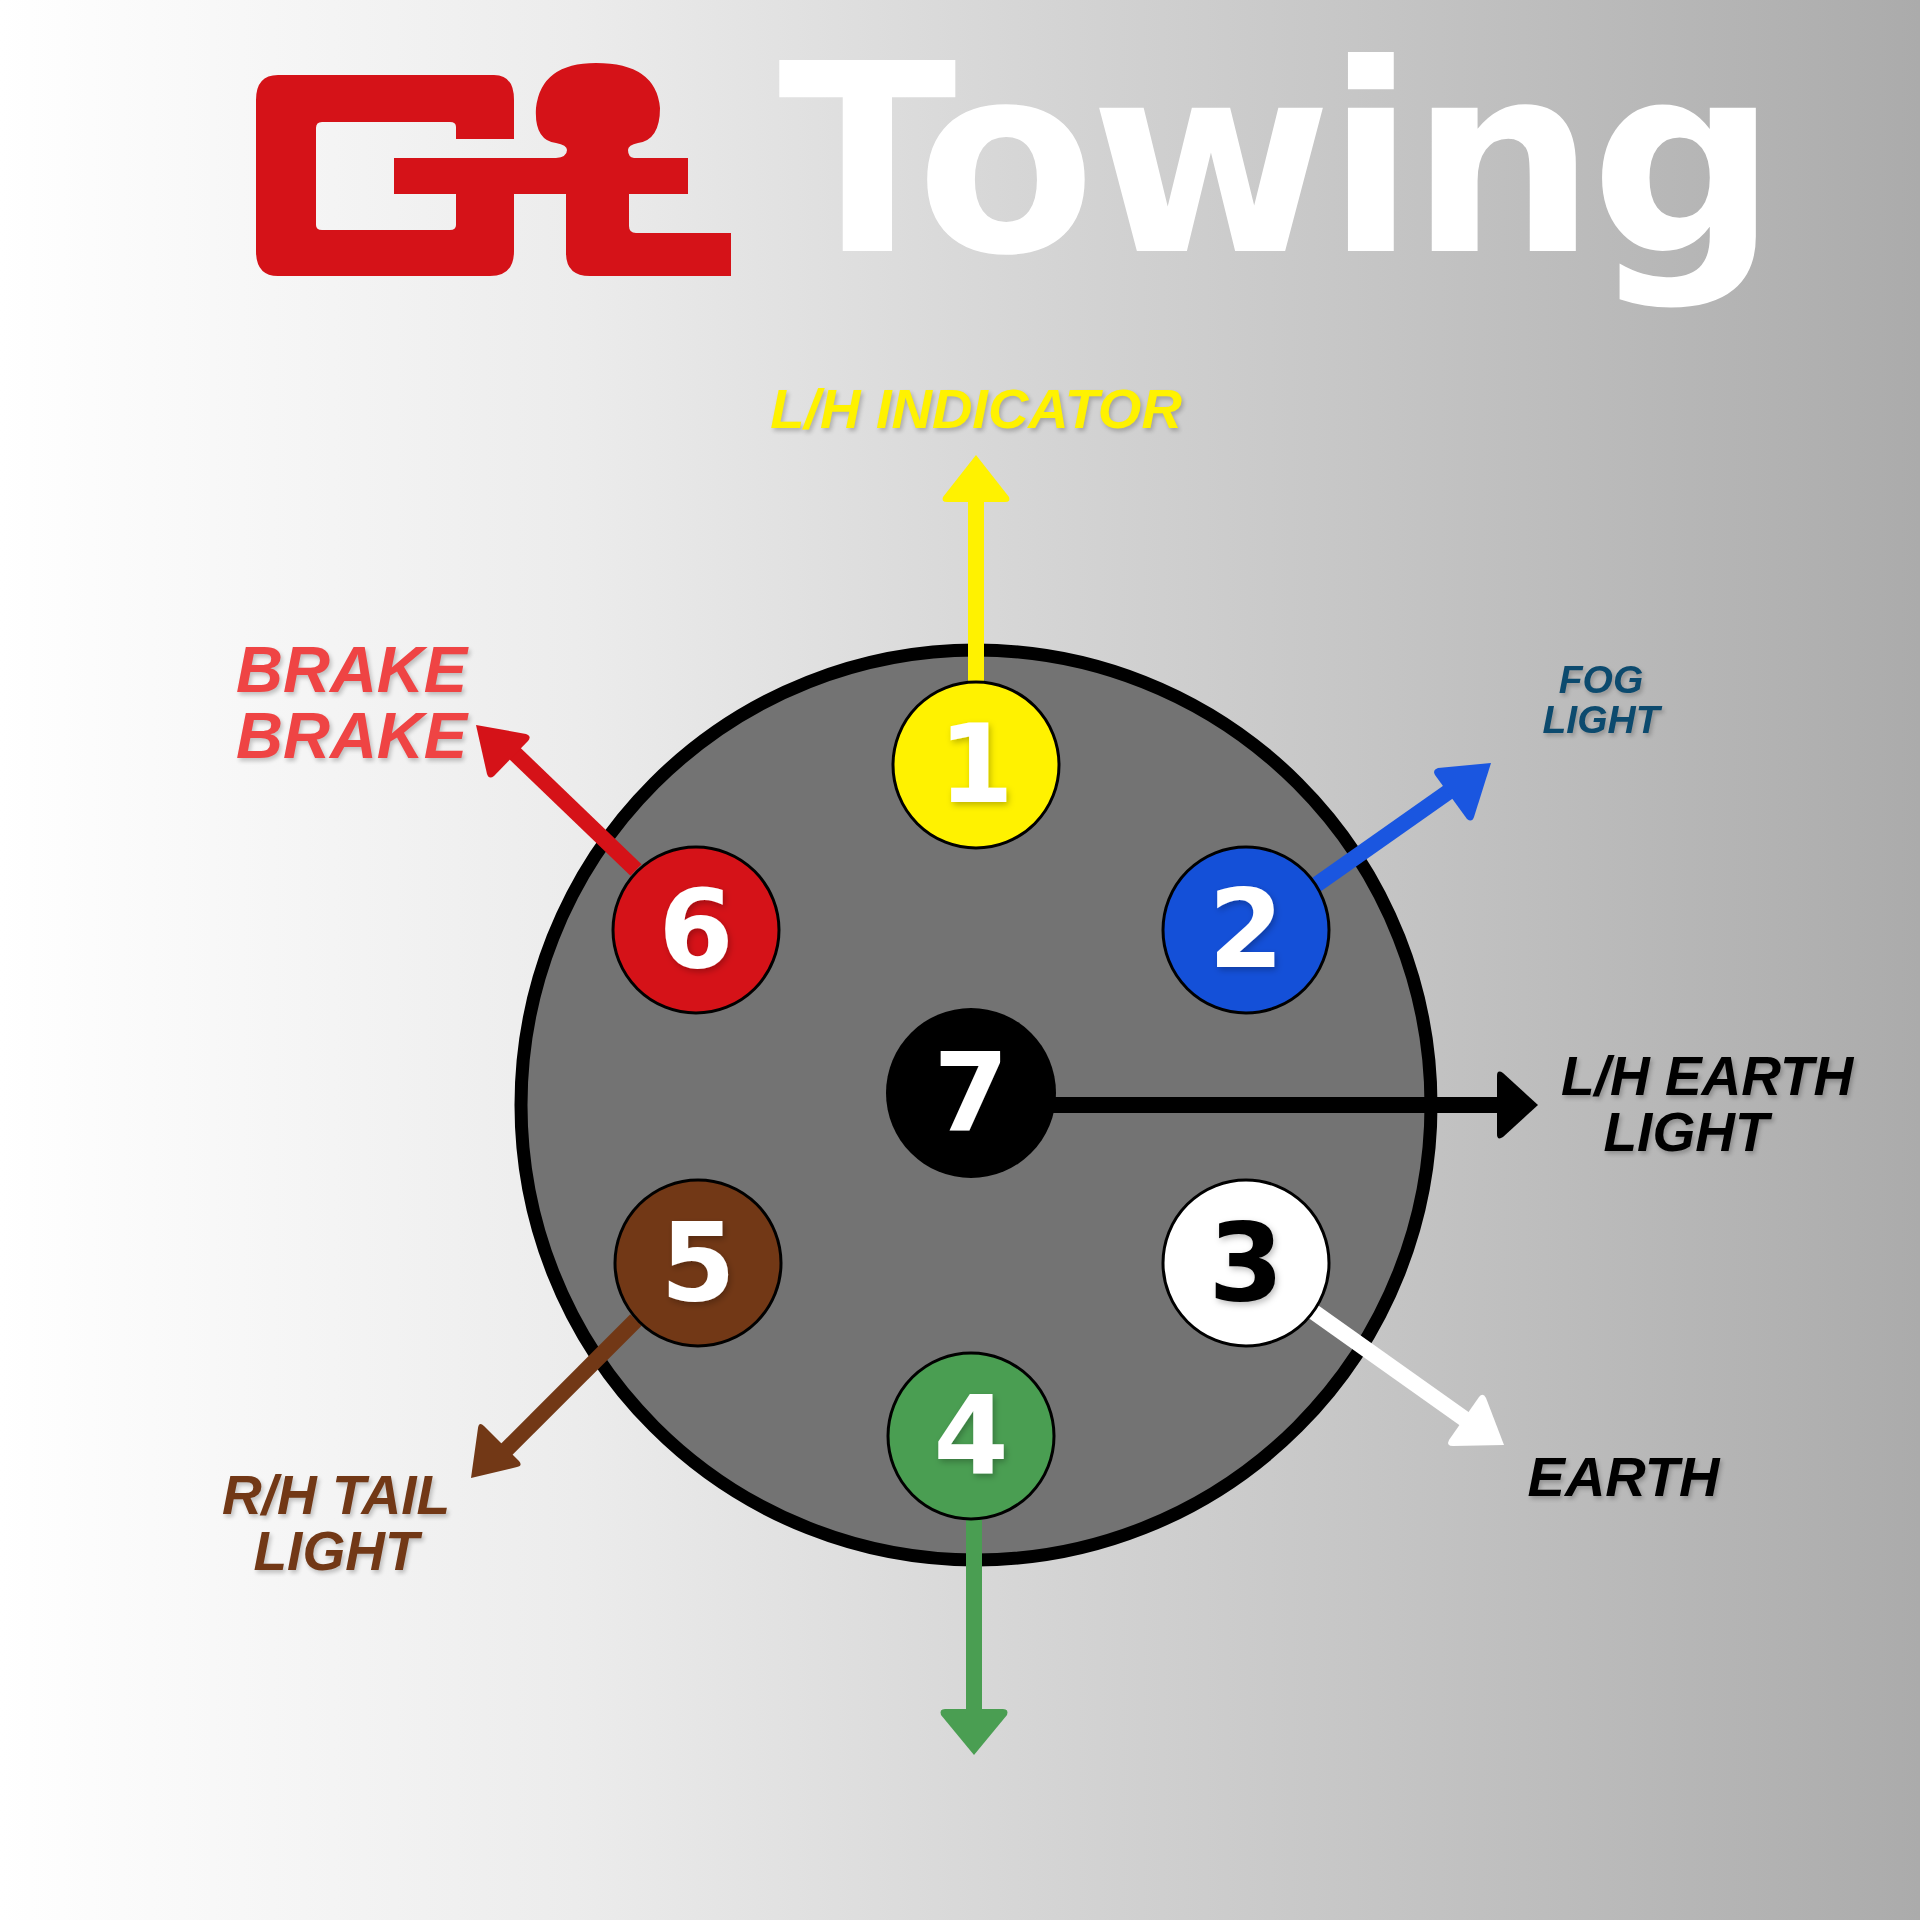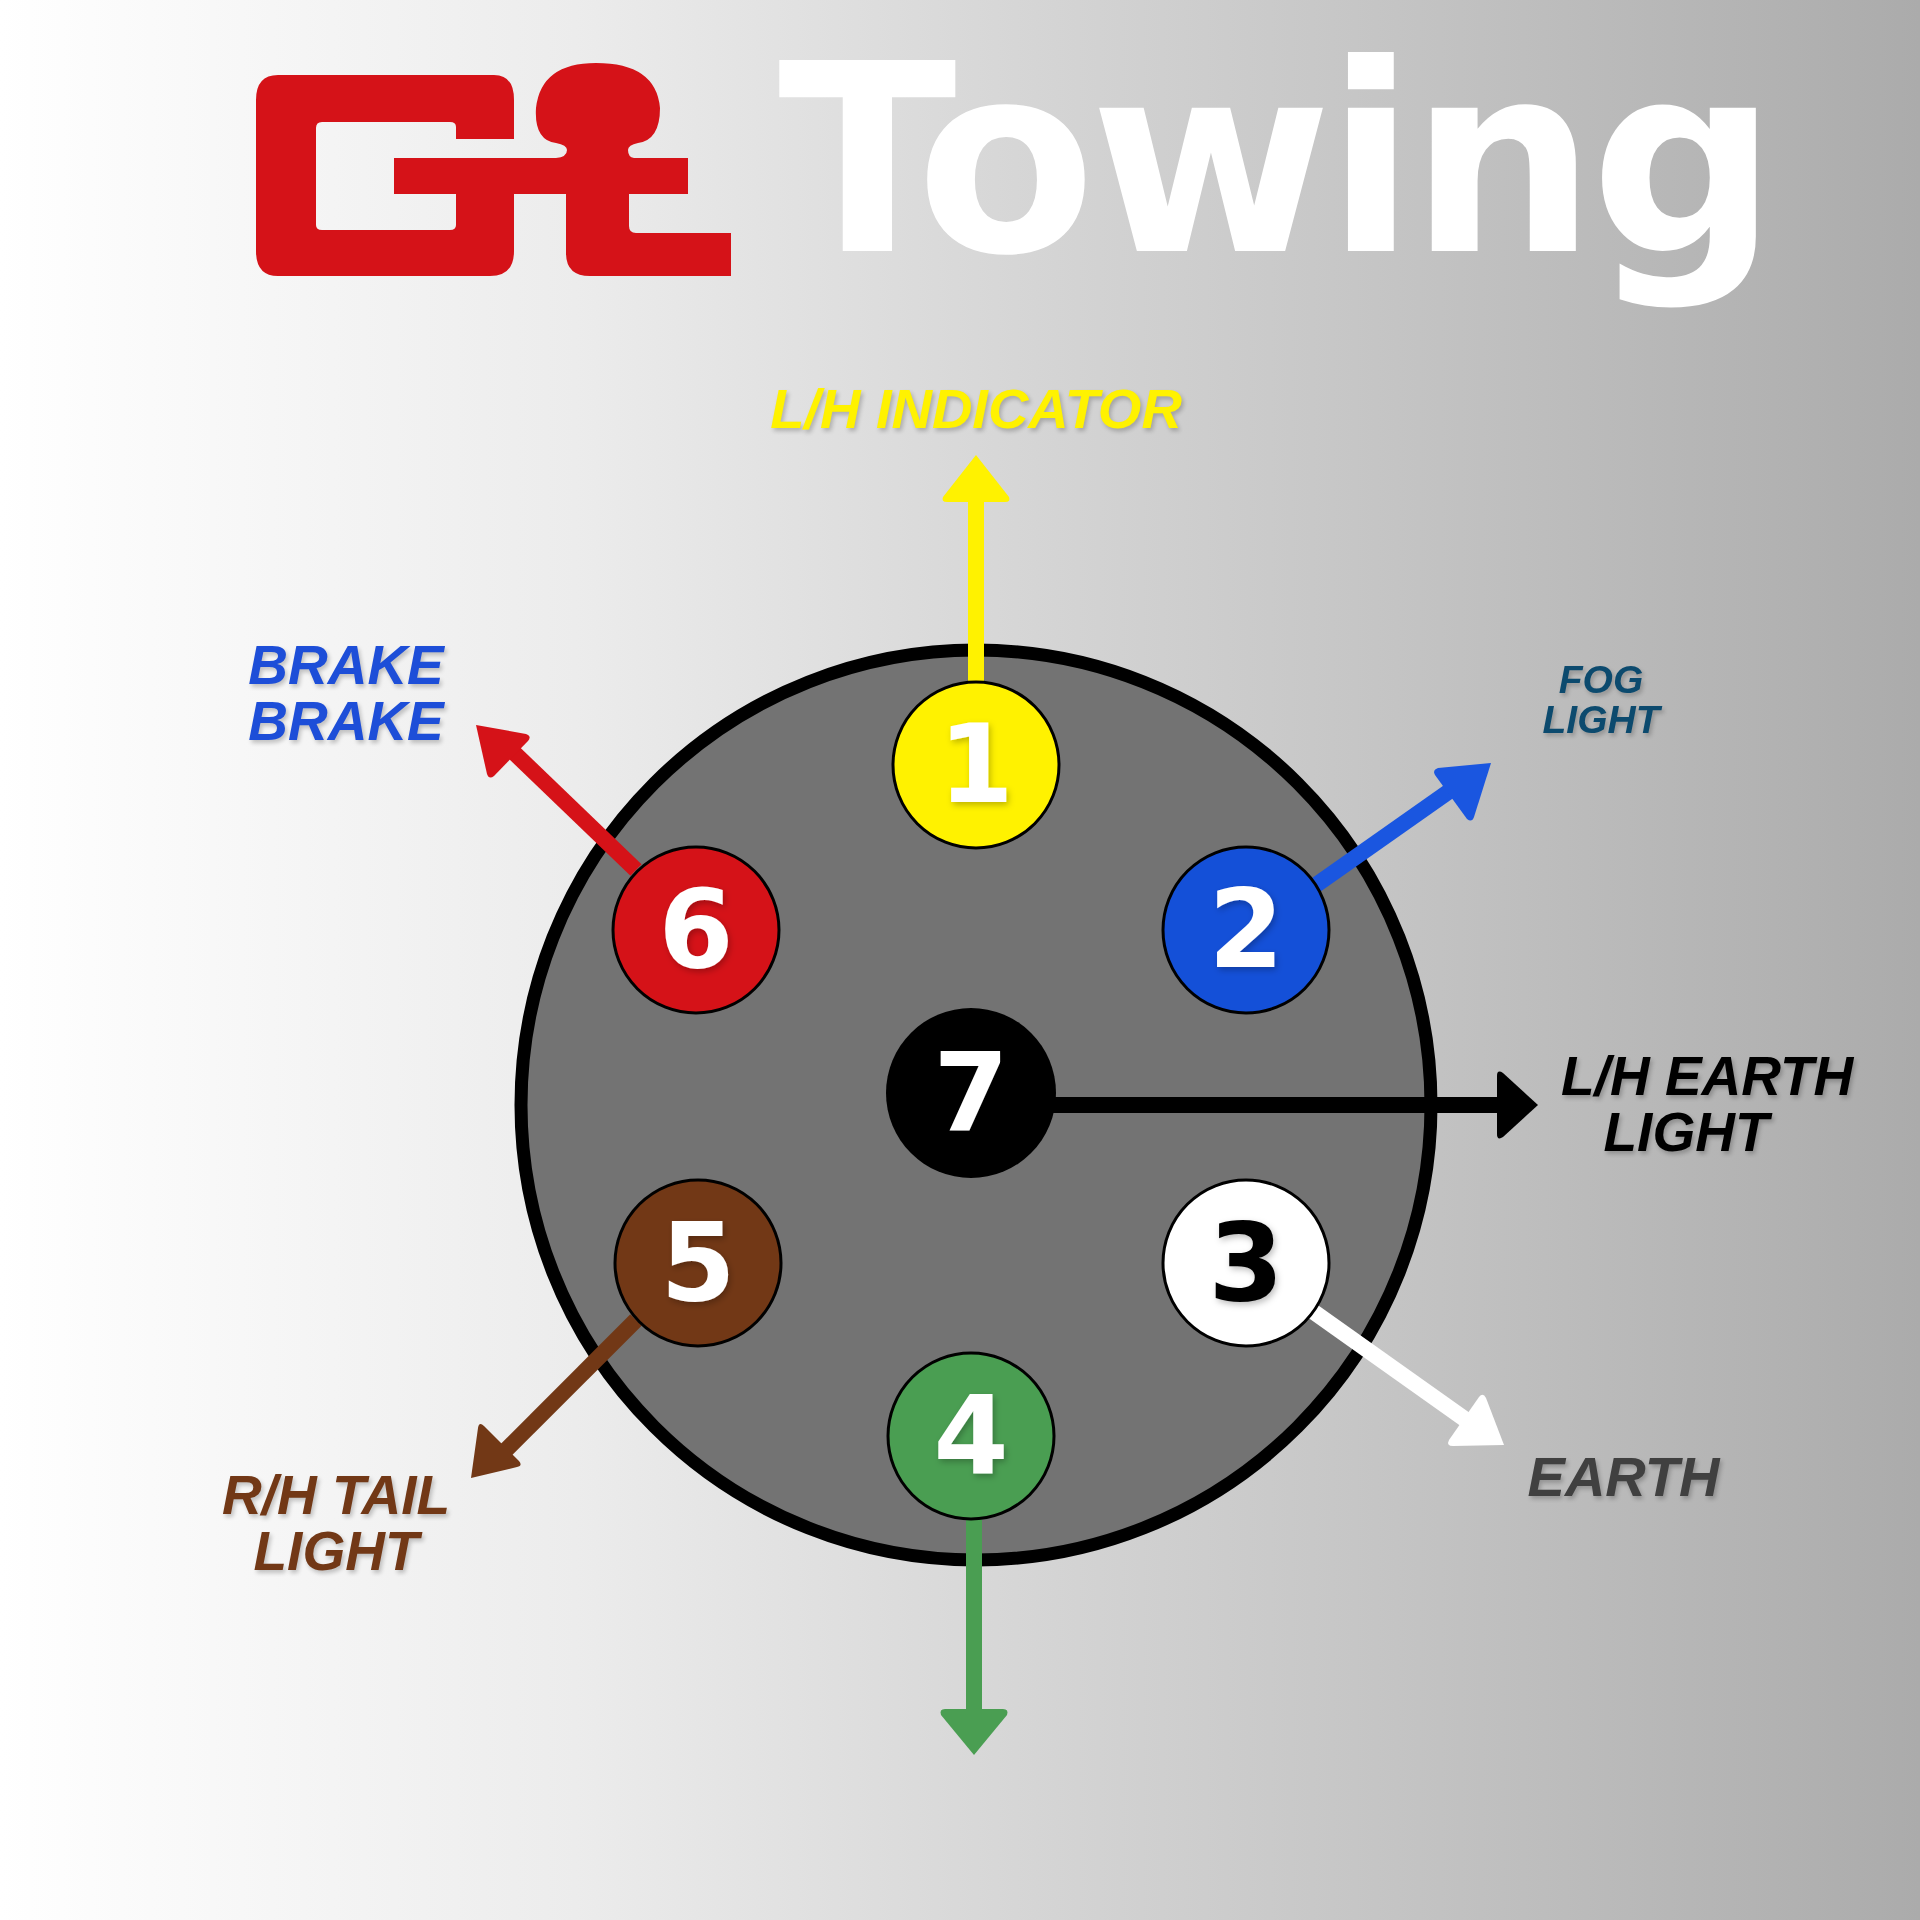--- a/index.html
+++ b/index.html
@@ -105,31 +105,31 @@
 
   <div class="label" style="left:740px; top:380px; width:440px; font-size:56px; color:#fff200;">
     <span>L/H INDICATOR</span>
   </div>
 
   <div class="label" style="left:1480px; top:660px; width:210px; font-size:39px; color:#0c4a6e;">
     <div>FOG</div>
     <div>LIGHT</div>
   </div>
 
-  <div class="label" style="left:220px; top:637px; width:220px; font-size:55px; color:#1d4ed8;">
+  <div class="label" style="left:220px; top:637px; width:220px; font-size:65px; color:#ef4444;">
     <div>BRAKE</div>
     <div>BRAKE</div>
   </div>
 
   <div class="label" style="left:1545px; top:1048px; width:250px; font-size:55px; color:#000000;">
     <div>L/H EARTH</div>
     <div>LIGHT</div>
   </div>
 
-  <div class="label" style="left:1500px; top:1448px; width:215px; font-size:56px; color:#404040;">
+  <div class="label" style="left:1500px; top:1448px; width:215px; font-size:56px; color:#000000;">
     <span>EARTH</span>
   </div>
 
   <div class="label" style="left:190px; top:1467px; width:260px; font-size:55px; color:#723816;">
     <div>R/H TAIL</div>
     <div>LIGHT</div>
   </div>
 
 </div>
 

